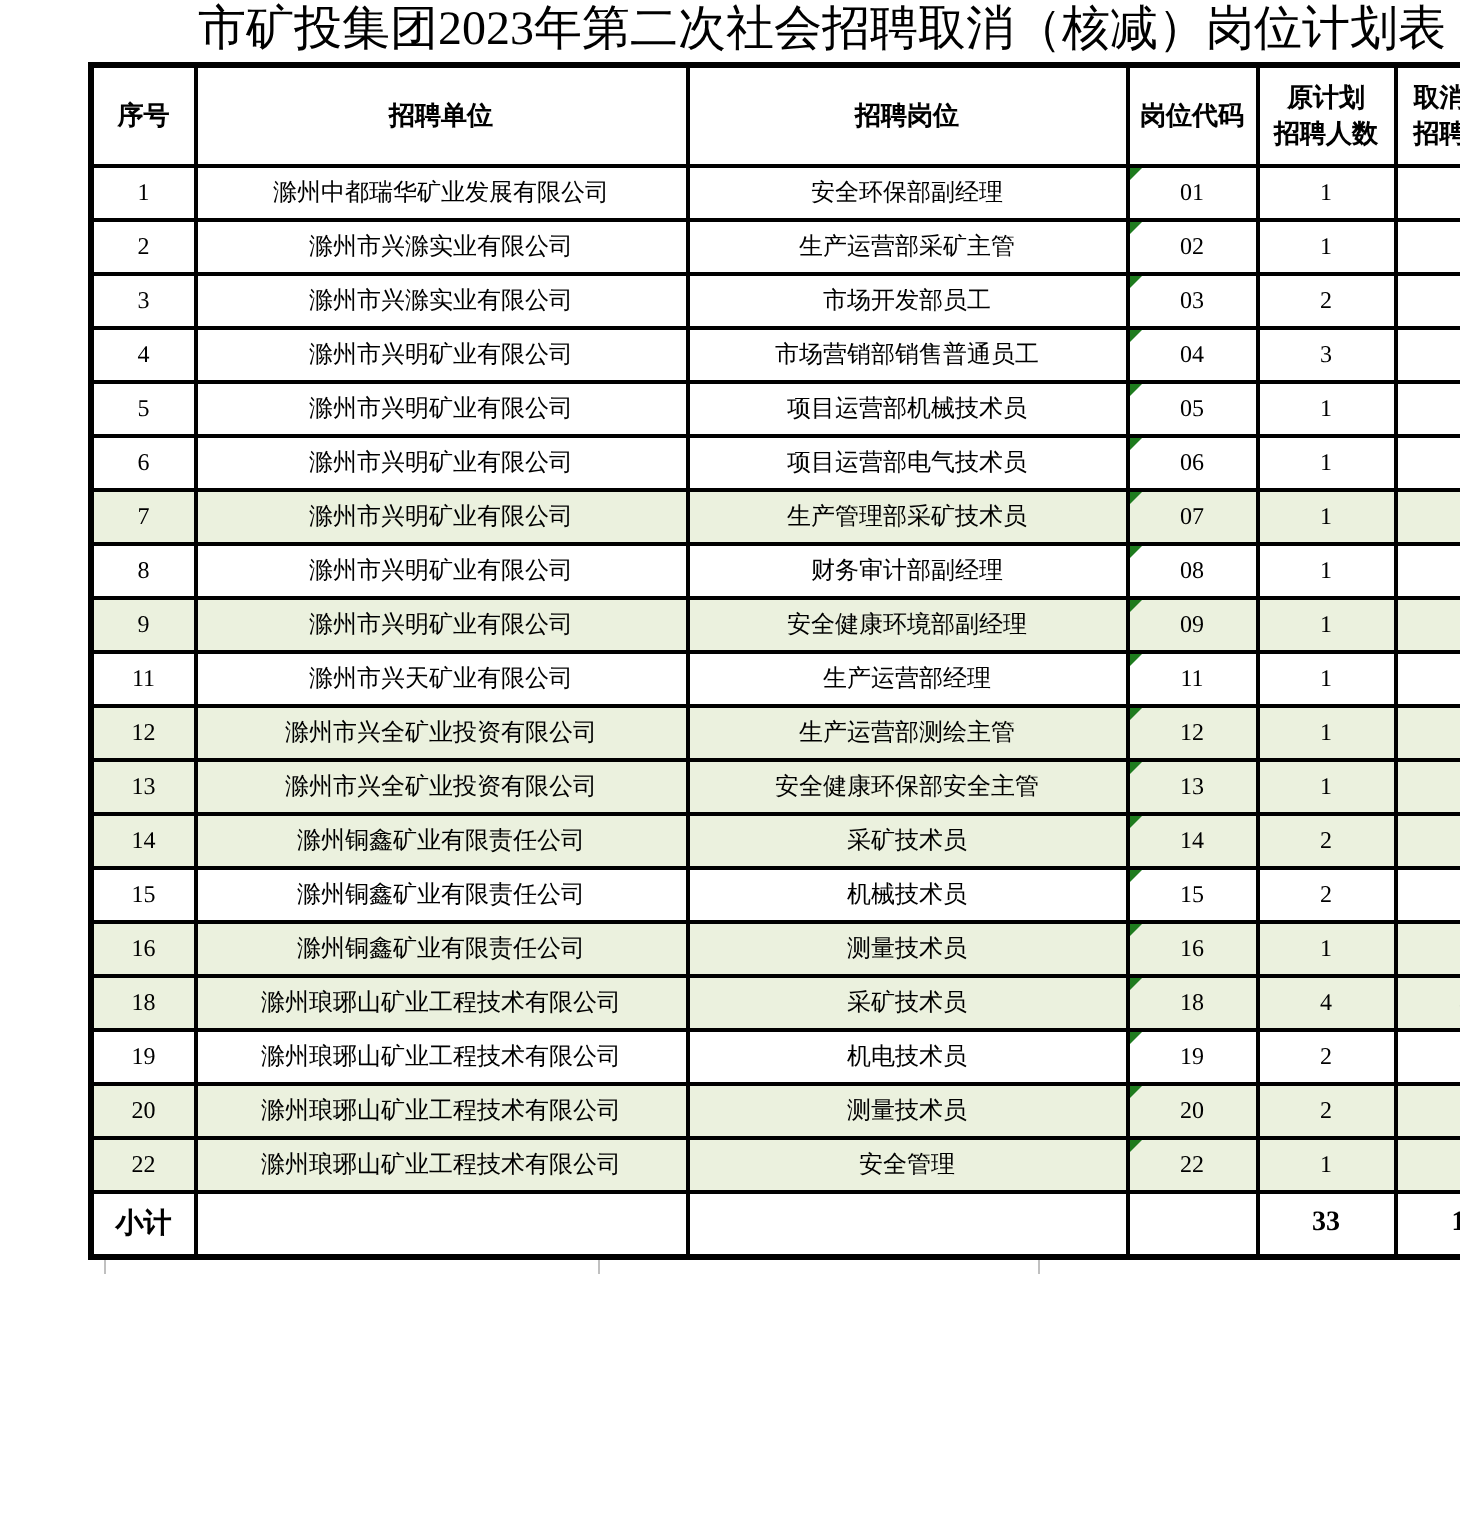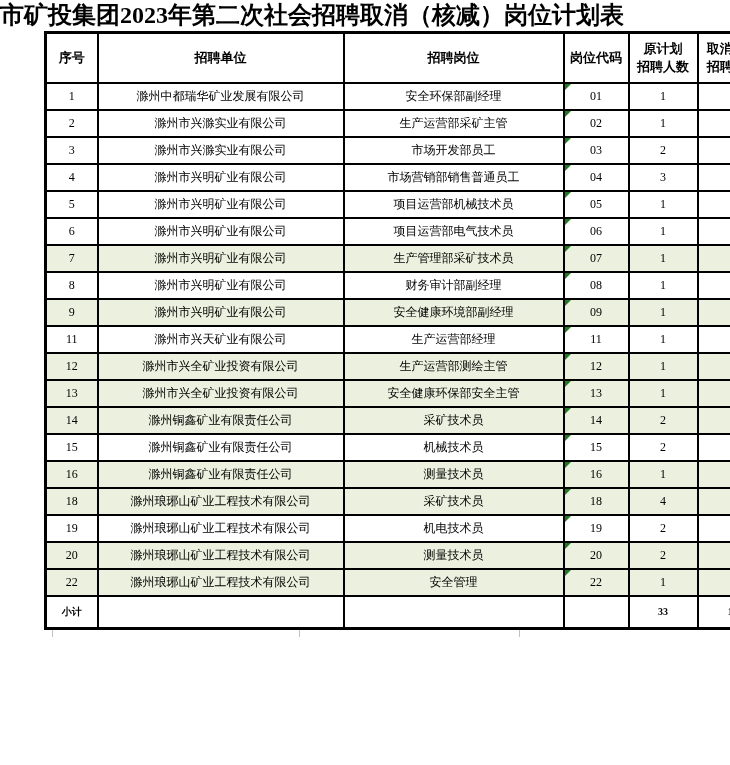--- a/index.html
+++ b/index.html
@@ -9,23 +9,23 @@
     height: 765px;
     font-family: "Liberation Serif", "DejaVu Serif", serif;
     color: #000000;
     position: relative;
     overflow: hidden;
   }
   .page-title {
     width: 723px;
     height: 31px;
     line-height: 30px;
-    text-align: left;
+    text-align: right;
     font-size: 24px;
-    font-weight: bold;
+    font-weight: normal;
     letter-spacing: 0px;
     white-space: nowrap;
   }
   table.recruit-table {
     border-collapse: collapse;
     table-layout: fixed;
     width: 723px;
     border: 3px solid #000000;
     margin-left: 44px;
   }
@@ -60,21 +60,21 @@
   tbody tr.highlighted td { background: #EBF1DE; }
   td.code-cell .tri {
     position: absolute;
     top: 0; left: 0;
     width: 0; height: 0;
     border-top: 6px solid #1E7B1E;
     border-right: 6px solid transparent;
   }
   tfoot td {
     height: 33px;
-    font-size: 10px;
+    font-size: 14px;
     font-weight: bold;
   }
   .sheet-strip {
     width: 730px;
     height: 7px;
     background: #ffffff;
     position: relative;
   }
   .sheet-strip .grid-stub {
     position: absolute;

